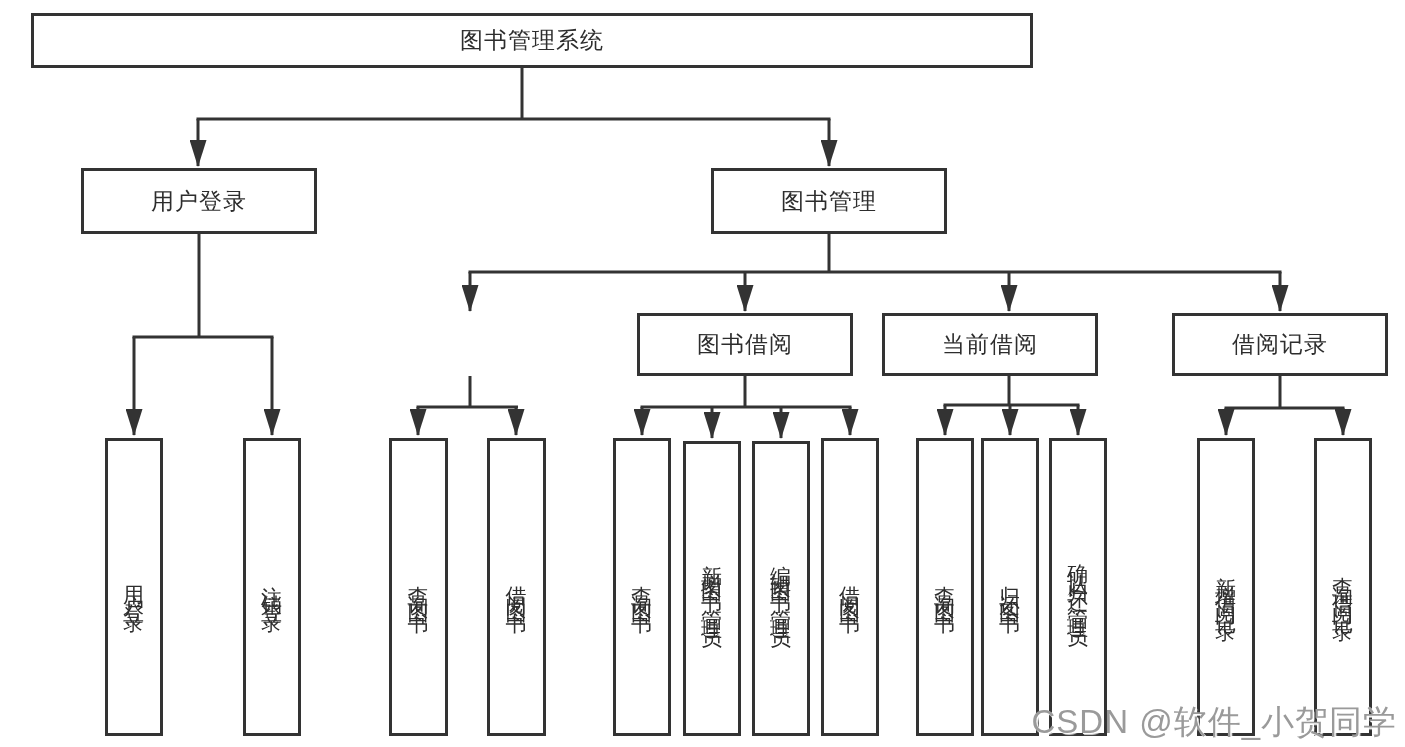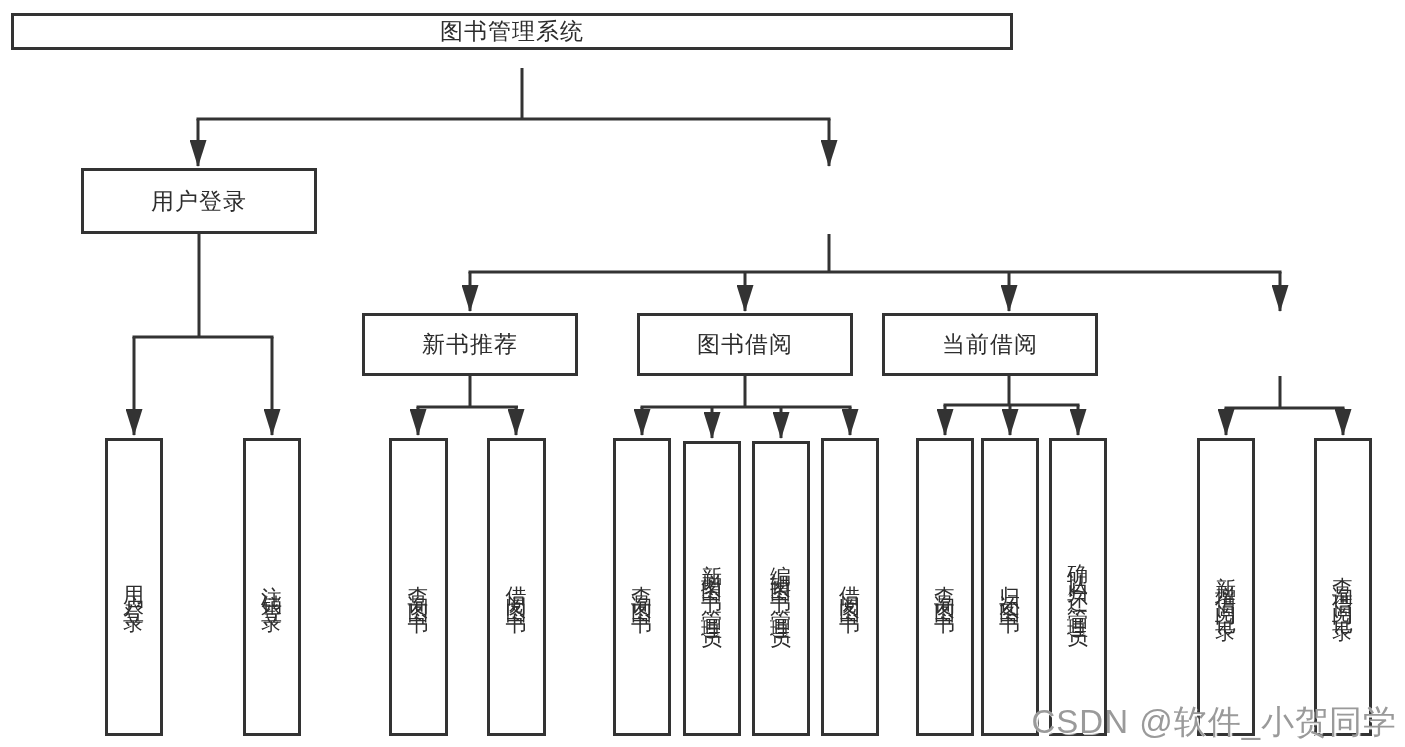--- a/index.html
+++ b/index.html
@@ -62,21 +62,21 @@
     bottom: 2px;
     z-index: 3;
     color: #9a9a9a;
     font-size: 33px;
     letter-spacing: 1px;
     text-shadow: 1px 1px 0 #ffffff, 2px 2px 1px rgba(255,255,255,0.8);
     white-space: nowrap;
   }
 
   
-  .n-root  { left: 11px;   top: 13px;  width: 1002px; height: 37px; }
+  .n-root  { left: 31px;   top: 13px;  width: 1002px; height: 55px; }
   .n-l2a   { left: 81px;   top: 168px; width: 236px;  height: 66px; }
   .n-l2b   { left: 711px;  top: 168px; width: 236px;  height: 66px; }
   .n-l3a   { left: 362px;  top: 313px; width: 216px;  height: 63px; }
   .n-l3b   { left: 637px;  top: 313px; width: 216px;  height: 63px; }
   .n-l3c   { left: 882px;  top: 313px; width: 216px;  height: 63px; }
   .n-l3d   { left: 1172px; top: 313px; width: 216px;  height: 63px; }
 
   .lf-a1 { left: 105px;  top: 438px; width: 58px; height: 298px; }
   .lf-a2 { left: 243px;  top: 438px; width: 58px; height: 298px; }
   .lf-b1 { left: 389px;  top: 438px; width: 59px; height: 298px; }
@@ -146,30 +146,33 @@
     </g>
   </svg>
 
   <div class="node n-root">
     <span class="lbl">图书管理系统</span>
   </div>
 
   <div class="node n-l2a">
     <span class="lbl">用户登录</span>
   </div>
-
-  <div class="node n-l3a">
-    <span class="lbl">新书推荐</span>
-  </div>
+  <div class="node n-l2b">
+    <span class="lbl">图书管理</span>
+  </div>
+
   <div class="node n-l3b">
     <span class="lbl">图书借阅</span>
   </div>
   <div class="node n-l3c">
     <span class="lbl">当前借阅</span>
   </div>
+  <div class="node n-l3d">
+    <span class="lbl">借阅记录</span>
+  </div>
 
   <div class="leaf lf-a1">
     <span class="vtext">用户登录</span>
   </div>
   <div class="leaf lf-a2">
     <span class="vtext">注销登录</span>
   </div>
 
   <div class="leaf lf-b1">
     <span class="vtext">查询图书</span>

